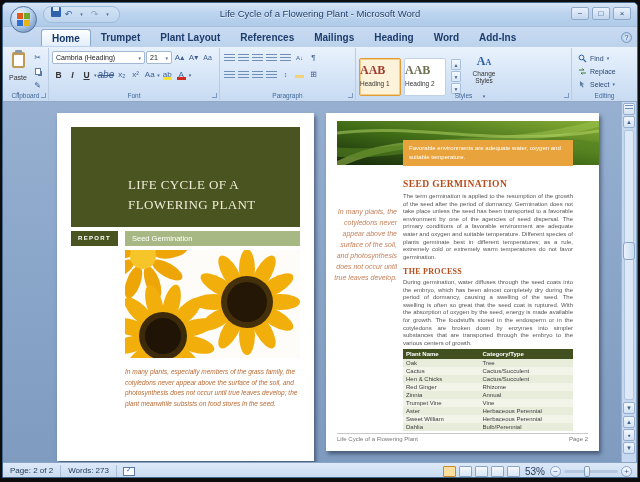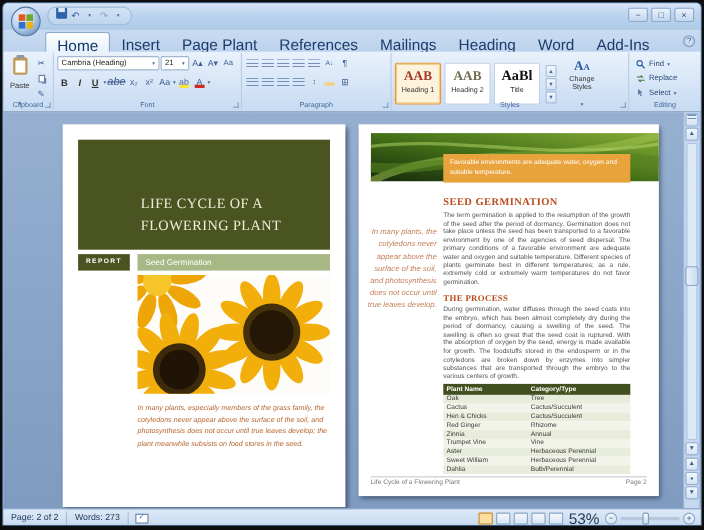--- a/index.html
+++ b/index.html
@@ -26,21 +26,21 @@
   .wtitle { position:absolute; left:120px; right:120px; top:5px; text-align:center; font-size:9.5px;
     color:#1d3c6b; text-shadow:0 1px 0 rgba(255,255,255,.8); white-space:nowrap; overflow:hidden; }
   .wctrls { position:absolute; right:6px; top:4px; display:flex; gap:3px; }
   .wc { width:18px; height:13px; border:1px solid #8fa9c9; border-radius:2px; text-align:center;
     font-size:8px; line-height:11px; color:#274d7c; background:linear-gradient(#eaf2fc,#c3d6ee); }
 
   
   .tabrow { position:absolute; left:0; top:24px; right:0; height:20px;
     background:linear-gradient(#c9dbf2,#bcd2ec); }
   .tabs { position:absolute; left:38px; top:2px; display:flex; }
-  .tab { padding:3px 10px 2px; font-size:14px; color:#1d3c6b; border-radius:3px 3px 0 0; }
+  .tab { padding:3px 10px 2px; font-size:10px; color:#1d3c6b; border-radius:3px 3px 0 0;font-weight:bold; }
   .tab.active { background:linear-gradient(#fdfeff,#e3eefb); border:1px solid #8aa8cc; border-bottom:none; color:#13386b; }
   .helpbtn { position:absolute; right:5px; top:5px; width:11px; height:11px; border-radius:50%;
     background:radial-gradient(#eaf3fc,#9dbbe0); border:1px solid #7c9cc4; color:#235291;
     font-size:7px; text-align:center; line-height:10px; }
 
   
   .ribbon { position:absolute; left:0; top:44px; right:0; height:55px;
     background:linear-gradient(#e9f2fc,#d6e5f7 55%,#c8dbf2); border-bottom:1px solid #92a9c6; }
   .grp { position:absolute; top:1px; bottom:1px; border-right:1px solid #b9cce4; }
   .glabel { position:absolute; bottom:1px; left:0; right:0; text-align:center; font-size:6.5px; color:#41689b; }
@@ -63,21 +63,21 @@
   .clip-ico::before { content:""; position:absolute; left:3px; top:-2px; width:7px; height:3px; background:#8d98a6; border-radius:1px; }
   .paste-lbl { display:block; font-size:7px; color:#333; margin-top:2px; }
   .clip-col { position:absolute; left:28px; top:3px; display:flex; flex-direction:column; gap:1px; }
   .copy-ico { display:inline-block; width:6px; height:7px; border:1px solid #5e7ba3; background:#fff;
     box-shadow:2px 2px 0 -1px #5e7ba3; }
   .ul { text-decoration:underline; }
   .strike { text-decoration:line-through; font-weight:normal; font-size:10px; font-style:italic; }
   .barbtn { position:relative; }
   .barbtn i { position:absolute; left:2px; bottom:1px; width:9px; height:3px; }
   .stylebox { width:42px; height:38px; background:#fff; border:1px solid #c2d1e5; border-radius:2px;
-    text-align:center; padding-top:3px; }
+    text-align:left; padding-top:3px; }
   .stylebox.sel { border-color:#e39b34; background:#fdf3da; box-shadow:inset 0 0 0 1px #f3cd8a; }
   .sprev { display:block; font-family:"Liberation Serif",serif; font-weight:bold; line-height:16px; }
   .sname { display:block; font-size:6.5px; color:#333; margin-top:2px; }
   .sv0 { color:#a33a2c; font-size:12px; } .sv1 { color:#6f7050; font-size:12px; }
   .sv2 { color:#d89a28; font-size:8px; line-height:18px; } .sv3 { color:#111; font-size:13px; }
   .stylearrows { display:flex; flex-direction:column; gap:1px; margin-left:2px; }
   .stylearrows span { width:10px; height:11px; border:1px solid #a9bedb; background:linear-gradient(#f3f8fd,#d9e6f5);
     font-size:5px; color:#3f5f91; text-align:center; line-height:10px; border-radius:1px; }
   .chgstyles { width:34px; text-align:center; margin-left:3px; }
   .chgico { font-family:"Liberation Serif",serif; color:#2b5fa5; font-size:12px; font-weight:bold; line-height:14px; }
@@ -141,21 +141,21 @@
   
   .statusbar { position:absolute; left:0; top:459px; right:0; height:17px;
     background:linear-gradient(#dde9f8,#c7daef); border-top:1px solid #8ba6c4;
     display:flex; align-items:center; font-size:8px; color:#243a55; }
   .sitem { padding:0 7px; border-right:1px solid #aabdd6; height:12px; line-height:12px;text-align:center; }
   .proof { width:12px; height:9px; border:1px solid #5e7ba3; background:#fff; position:relative; margin-left:6px; }
   .proof::after { content:"✓"; position:absolute; left:2px; top:-2px; font-size:7px; color:#2f6fd0; }
   .srt { position:absolute; right:5px; display:flex; align-items:center; gap:3px; }
   .vb { width:13px; height:11px; border:1px solid #8ba6c4; background:linear-gradient(#f4f8fd,#d7e5f4); border-radius:1px; }
   .vb.active { border-color:#c98a2a; background:#fcdf9e; }
-  .zoomtxt { font-size:14px; color:#243a55; padding:0 2px; }
+  .zoomtxt { font-size:10px; color:#243a55; padding:0 2px; }
   .zc { width:11px; height:11px; border-radius:50%; border:1px solid #8ba6c4;
     background:linear-gradient(#f4f8fd,#d7e5f4); text-align:center; line-height:9px; font-size:8px; color:#3f5f91; }
   .ztrack { position:relative; width:54px; height:3px; background:#b7c8de; border-radius:2px; }
   .zthumb { position:absolute; left:20px; top:-4px; width:6px; height:11px;
     background:linear-gradient(#f4f8fd,#cfdff2); border:1px solid #7f9db9; border-radius:2px; }
 </style>
 </head>
 <body>
 
 <div class="screen">
@@ -170,32 +170,33 @@
             <i></i>
           </span>
     </div>
     <div class="qat">
       <span class="qbtn"><span class="floppy"></span></span>
       <span class="qbtn">↶</span>
       <span class="qbtn dd">▾</span>
       <span class="qbtn gray">↷</span>
       <span class="qbtn dd">▾</span>
     </div>
+    <div class="wtitle">Life Cycle of a Flowering Plant - Microsoft Word</div>
     <div class="wctrls">
       <span class="wc">−</span>
       <span class="wc">□</span>
       <span class="wc">×</span>
     </div>
   </div>
 
   <div class="tabrow">
     <div class="tabs">
       <div class="tab active">Home</div>
-      <div class="tab">Insert</div>
-      <div class="tab">Page Plant</div>
+      <div class="tab">Trumpet</div>
+      <div class="tab">Plant Layout</div>
       <div class="tab">References</div>
       <div class="tab">Mailings</div>
       <div class="tab">Heading</div>
       <div class="tab">Word</div>
       <div class="tab">Add-Ins</div>
     </div>
     <div class="helpbtn">?</div>
   </div>
 
   <div class="ribbon">
@@ -300,24 +301,20 @@
 
     <div class="grp" style="left:353px;width:216px">
       <div class="r1" style="gap:3px">
         <div class="stylebox sel">
           <span class="sprev sv0">AAB</span>
           <span class="sname">Heading 1</span>
         </div>
         <div class="stylebox">
           <span class="sprev sv1">AAB</span>
           <span class="sname">Heading 2</span>
-        </div>
-        <div class="stylebox">
-          <span class="sprev sv3">AaBl</span>
-          <span class="sname">Title</span>
         </div>
         <div class="stylearrows">
           <span>▲</span>
           <span>▼</span>
           <span>▼</span>
         </div>
         <div class="chgstyles">
           <span class="chgico">A<small>A</small></span>
           <span class="chglbl">Change Styles</span>
           <span class="dd">▾</span>

